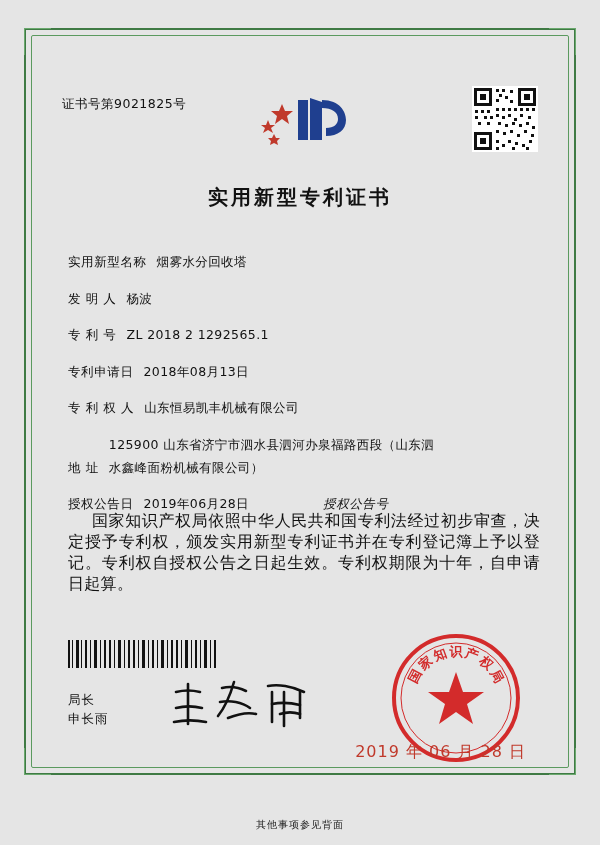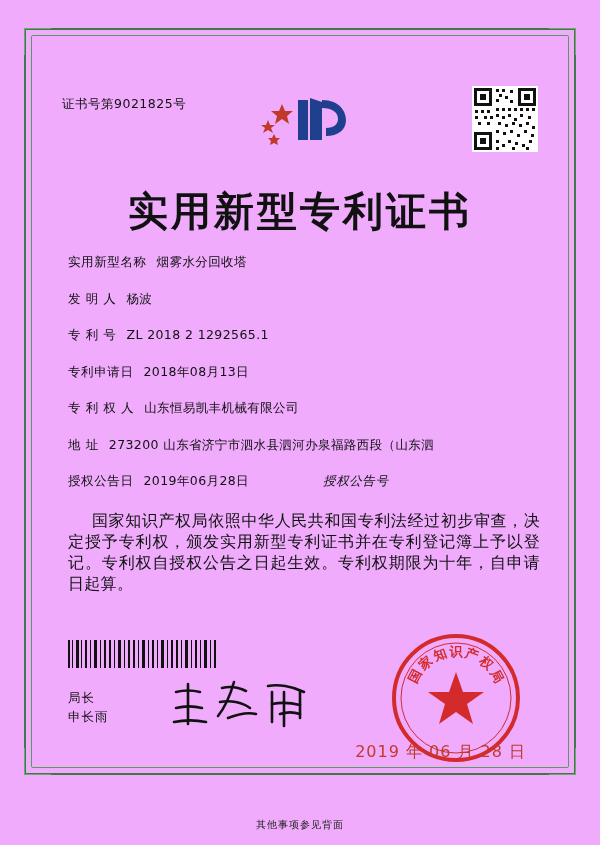--- a/index.html
+++ b/index.html
@@ -6,21 +6,21 @@
   body{
     width:600px;height:845px;
     background:#ffffff;
     font-family:"DejaVu Sans","Liberation Sans",sans-serif;
     color:#1a1a1a;
     position:relative;
     overflow:hidden;
   }
   .page{
     position:absolute;inset:0;
-    background:#f0abfc;
+    background:#e5e5e5;
   }
   
   .border-outer{
     position:absolute;
     left:24px;top:28px;right:24px;bottom:70px;
     border:2px solid #3f7a44;
     border-radius:2px;
   }
   .border-inner{
     position:absolute;
@@ -48,21 +48,21 @@
   .qr{
     position:absolute;right:62px;top:86px;width:66px;height:66px;
   }
 
   
   .title{
     position:absolute;left:0;right:0;top:184px;
     text-align:center;
     font-family:"DejaVu Serif","Liberation Serif",serif;
     font-weight:bold;
-    font-size:40px;
+    font-size:20px;
     letter-spacing:3px;
     color:#111;
   }
 
   
   .fields{
     position:absolute;left:68px;top:252px;right:60px;
     font-size:12.5px;line-height:20px;color:#111;
   }
   .row{
@@ -96,21 +96,21 @@
   .paras p{margin:0 0 6px 0;text-indent:24px;}
 
   
   .barcode{
     position:absolute;left:68px;top:640px;width:150px;height:28px;
   }
 
   
   .sig-label{
     position:absolute;left:68px;top:690px;
-    font-size:12.5px;line-height:19px;letter-spacing:1px;color:#111;font-family:Liberation Mono, monospace;
+    font-size:12.5px;line-height:19px;letter-spacing:1px;color:#111;
   }
   .sig-hand{
     position:absolute;left:168px;top:678px;
     width:150px;height:52px;
   }
 
   
   .seal{
     position:absolute;right:78px;top:632px;
     width:132px;height:132px;
@@ -244,21 +244,22 @@
       <span class="lbl">专利申请日</span>
       <span class="val">2018年08月13日</span>
     </div>
     <div class="row">
       <span class="lbl">专 利 权 人</span>
       <span class="val">山东恒易凯丰机械有限公司</span>
     </div>
     <div class="row addr">
       <span class="lbl">地        址</span>
       <span class="val">
-        <span>273200  山东省济宁市泗水县泗河办泉福路西段（山东泗</span>
+        <span>125900  山东省济宁市泗水县泗河办泉福路西段（山东泗</span>
+        <span class="l2">水鑫峰面粉机械有限公司）</span>
       </span>
     </div>
     <div class="row two">
       <span class="lbl">授权公告日</span>
       <span class="val">2019年06月28日</span>
       <span class="col2">
         <span class="lbl">授权公告号</span>
       </span>
     </div>
   </div>

